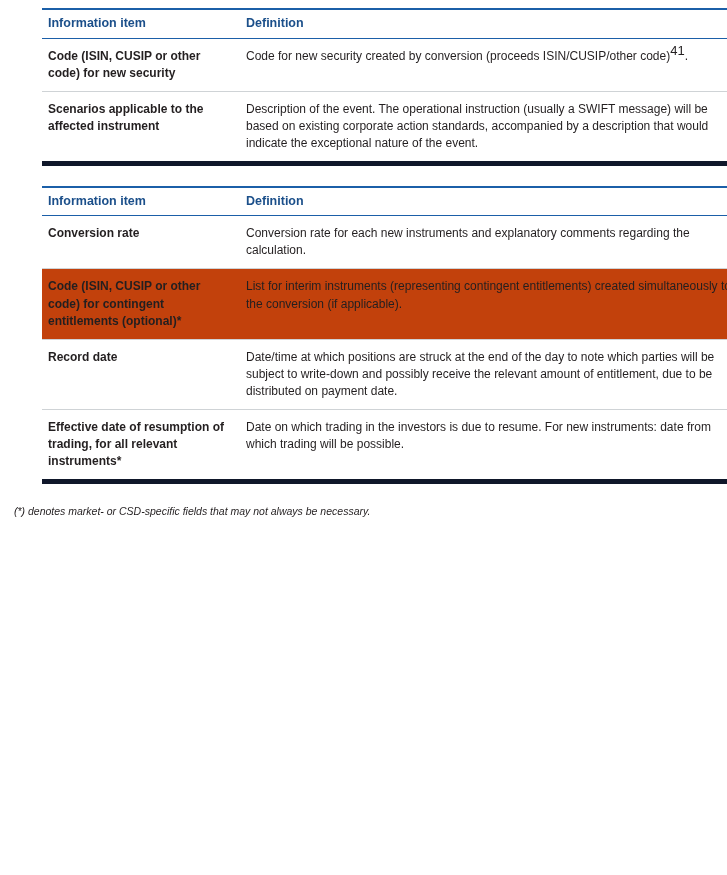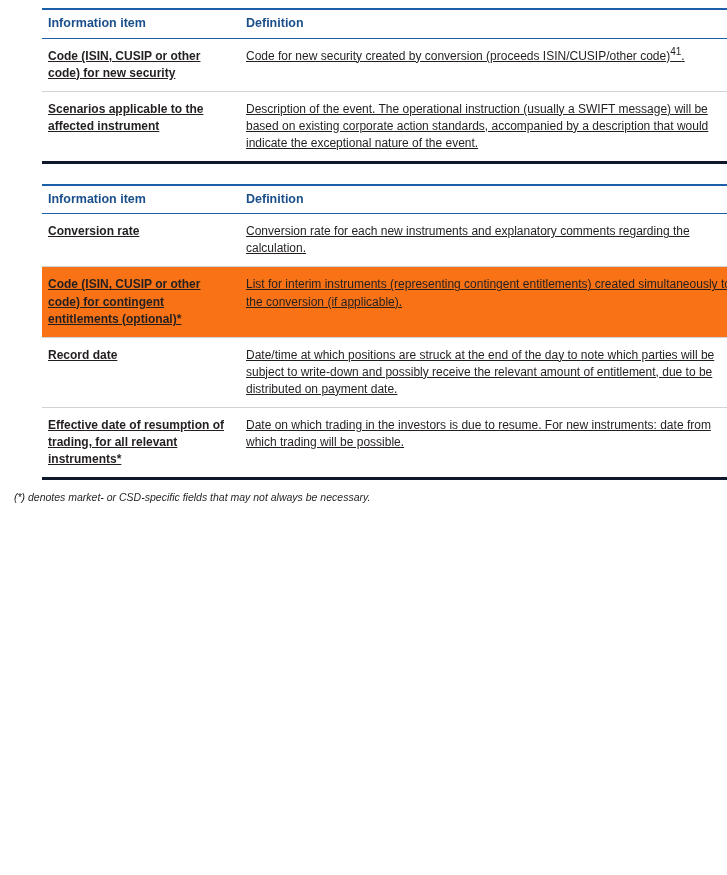--- a/index.html
+++ b/index.html
@@ -44,44 +44,43 @@
     vertical-align: bottom;
     line-height: 1.25;
   }
   .doc-table tbody td {
     font-size: 12px;
     line-height: 1.42;
     padding: 9px 10px 9px 6px;
     vertical-align: top;
     border-bottom: 1px solid #cfd3d6;
     color: #231f20;
-    text-decoration: underline;
   }
   .doc-table tbody tr:last-child td {
-    border-bottom: 3px solid #0f172a;
+    border-bottom: 5px solid #0f172a;
   }
   .doc-table tbody td.item {
     font-weight: bold;
     font-size: 12px;
     color: #231f20;
   }
   .doc-table tbody tr.shaded td {
-    background: #f97316;
+    background: #c2410c;
   }
   .link {
     color: #1f6fb2;
   }
   sup {
-    font-size: 10px;
+    font-size: 13px;
     vertical-align: super;
     line-height: 0;
   }
 
   .footnotes {
-    margin-top: 7px;
+    margin-top: 17px;
     width: 707px;
   }
   .footnotes .fn {
     font-size: 10.5px;
     font-style: italic;
     color: #231f20;
     padding: 4px 4px 4px 4px;
     border-bottom: 1px solid #cfd3d6;
     line-height: 1.3;
   }

